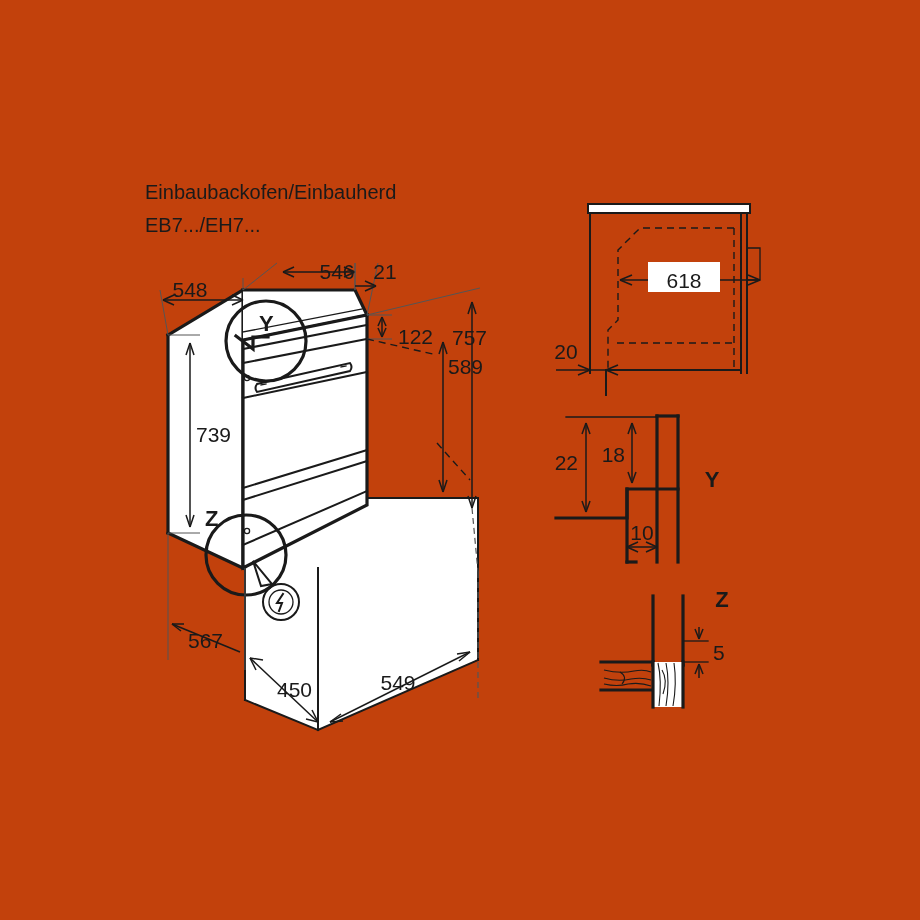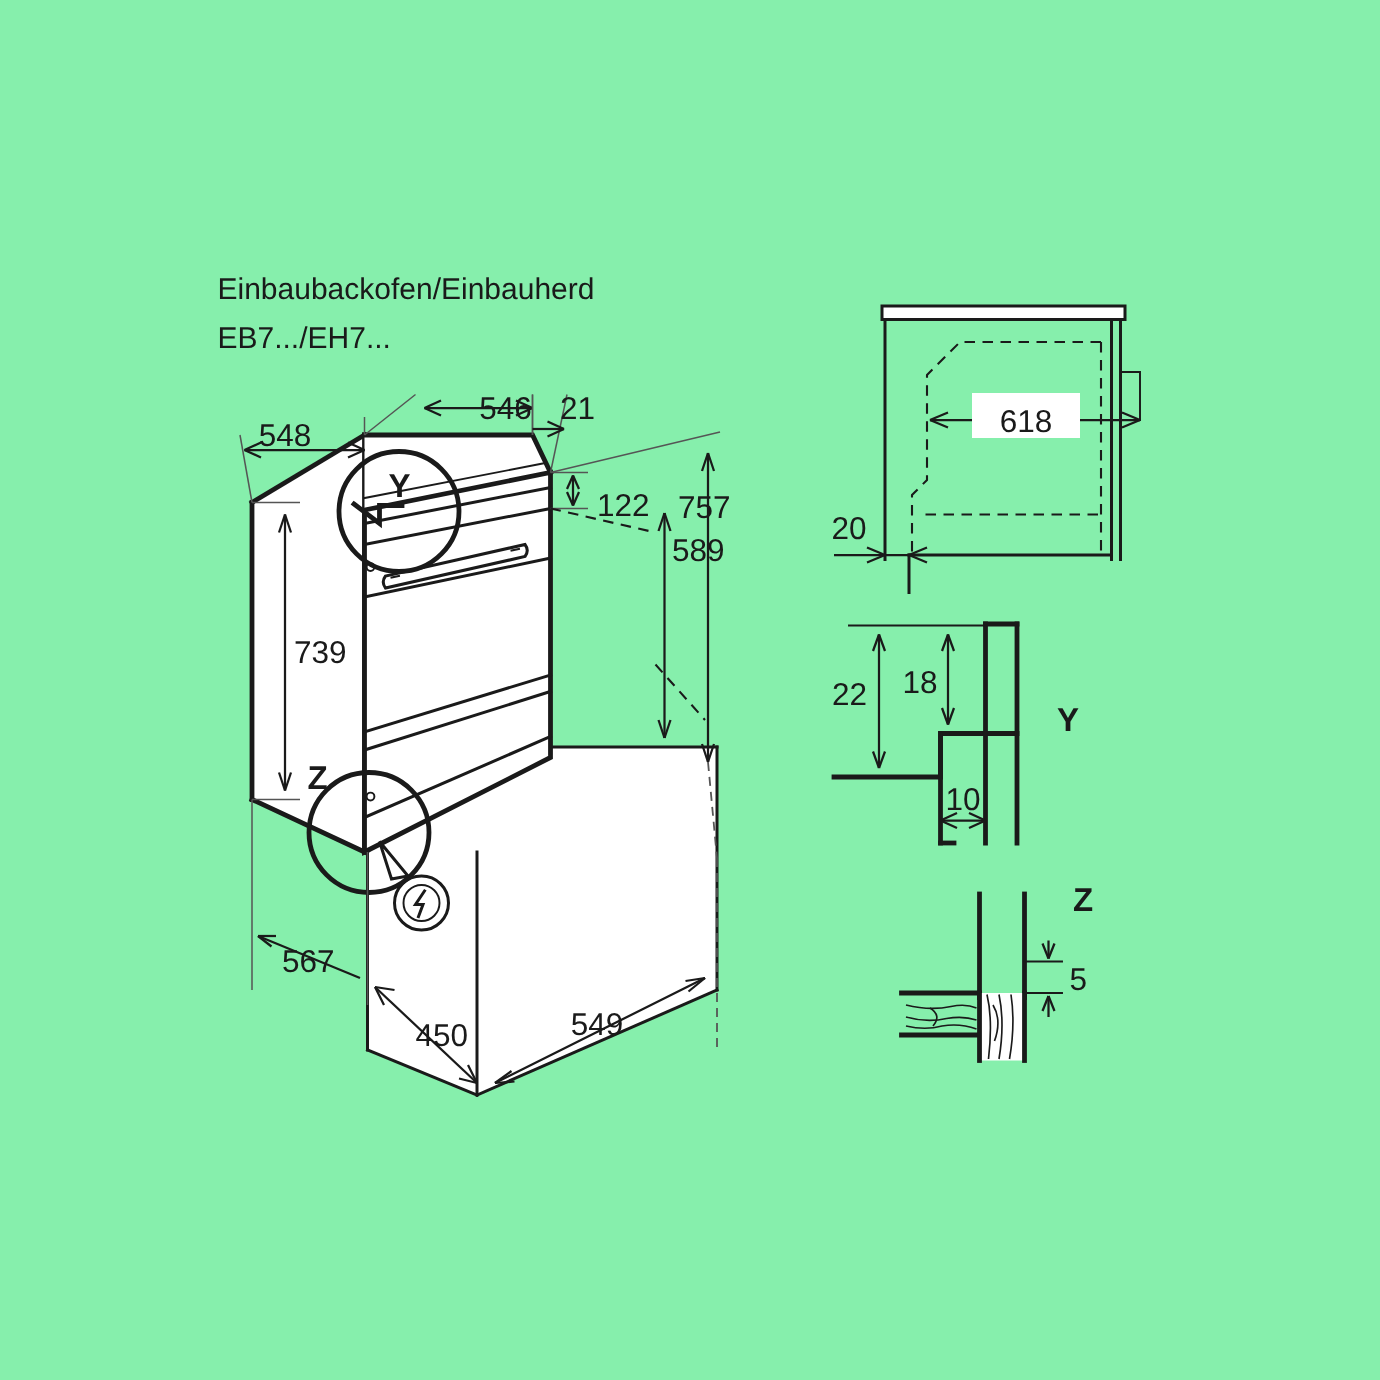--- a/index.html
+++ b/index.html
@@ -2,21 +2,21 @@
 <html><head>
 <meta charset="utf-8">
 <title>Einbaubackofen Masszeichnung</title>
 <style>
   html,body{margin:0;padding:0;background:#ffffff;}
   body{
     width:920px;height:920px;overflow:hidden;
     font-family:"Liberation Sans","DejaVu Sans",sans-serif;
     color:#1a1a1a;
   }
-  #sheet{position:relative;width:920px;height:920px;background:#86efac;}
+  #sheet{position:relative;width:920px;height:920px;background:#c2410c;}
   svg{display:block;}
   .dim{font-family:"Liberation Sans","DejaVu Sans",sans-serif;font-size:21px;fill:#1a1a1a;}
   .title{font-family:"Liberation Sans","DejaVu Sans",sans-serif;font-size:20px;fill:#1a1a1a;}
   .detlbl{font-family:"Liberation Sans","DejaVu Sans",sans-serif;font-size:22px;font-weight:bold;fill:#1a1a1a;}
   .solid{fill:none;stroke:#1a1a1a;stroke-width:2;stroke-linecap:square;stroke-linejoin:miter;}
   .solid-thick{fill:none;stroke:#1a1a1a;stroke-width:3.2;stroke-linecap:square;stroke-linejoin:miter;}
   .solid-thin{fill:none;stroke:#1a1a1a;stroke-width:1.3;stroke-linecap:square;}
   .ext{fill:none;stroke:#555;stroke-width:1;}
   .dimline{fill:none;stroke:#1a1a1a;stroke-width:1.5;}
   .dash{fill:none;stroke:#1a1a1a;stroke-width:1.4;stroke-dasharray:7 5;}

